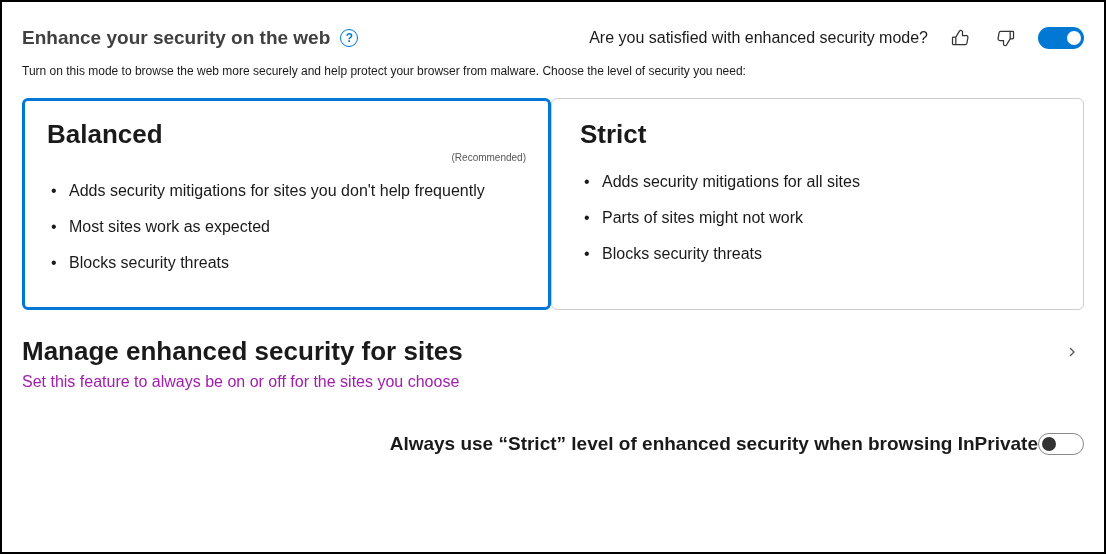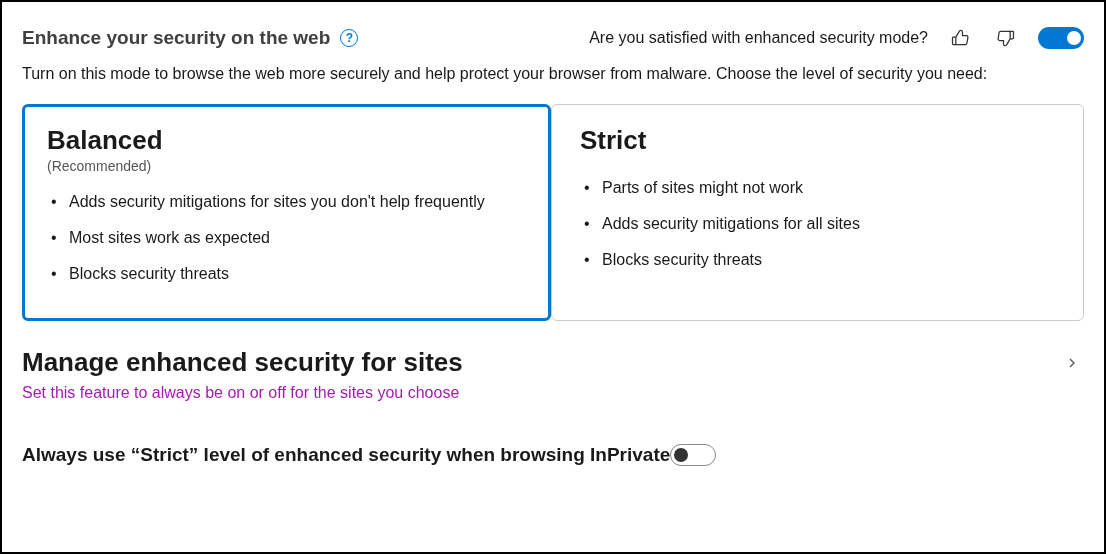--- a/index.html
+++ b/index.html
@@ -95,21 +95,21 @@
     }
     .toggle-knob {
       width: 14px;
       height: 14px;
       border-radius: 50%;
       position: absolute;
       top: 50%;
       transform: translateY(-50%);
     }
     .description {
-      font-size: 16px;
+      font-size: 12px;
       color: #1a1a1a;
       line-height: 1.5;
       margin-bottom: 18px;
     }
     .cards-row {
       display: flex;
       margin-bottom: 26px;
     }
     .card {
       flex: 1;
@@ -122,23 +122,24 @@
       border: 3px solid #0078d4;
       padding: 18px 22px 20px 22px;
     }
     .card-title {
       font-size: 26px;
       font-weight: 600;
       color: #1a1a1a;
       margin-bottom: 2px;
     }
     .card-subtitle {
-      font-size: 14px;
+      font-size: 10px;
       color: #555;
       margin-bottom: 16px;
+      text-align: right;
     }
     .card-spacer {
       height: 18px;
     }
     .card-list {
       list-style: none;
     }
     .card-list li {
       font-size: 16px;
       color: #1a1a1a;
@@ -181,21 +182,21 @@
       fill: none;
     }
     .section-desc {
       font-size: 16px;
       color: #a21caf;
       margin-bottom: 28px;
     }
     .inprivate-row {
       display: flex;
       align-items: center;
-      justify-content: flex-start;
+      justify-content: flex-end;
       margin-top: 42px;
     }
     .inprivate-title {
       font-size: 19px;
       font-weight: 600;
       color: #1a1a1a;
     }
   </style>
 </head>
 <body>
@@ -232,22 +233,22 @@
     <ul class="card-list">
       <li>Adds security mitigations for sites you don't help frequently</li>
       <li>Most sites work as expected</li>
       <li>Blocks security threats</li>
     </ul>
   </div>
   <div class="card">
     <div class="card-title">Strict</div>
     <div class="card-spacer"></div>
     <ul class="card-list">
+      <li>Adds security mitigations for all sites</li>
       <li>Parts of sites might not work</li>
-      <li>Adds security mitigations for all sites</li>
       <li>Blocks security threats</li>
     </ul>
   </div>
 </div>
 
 <div class="section-row">
   <span class="section-title">Manage enhanced security for sites</span>
   <span class="chevron">
     <svg viewBox="0 0 24 24">
         <polyline points="9 6 15 12 9 18"></polyline>

